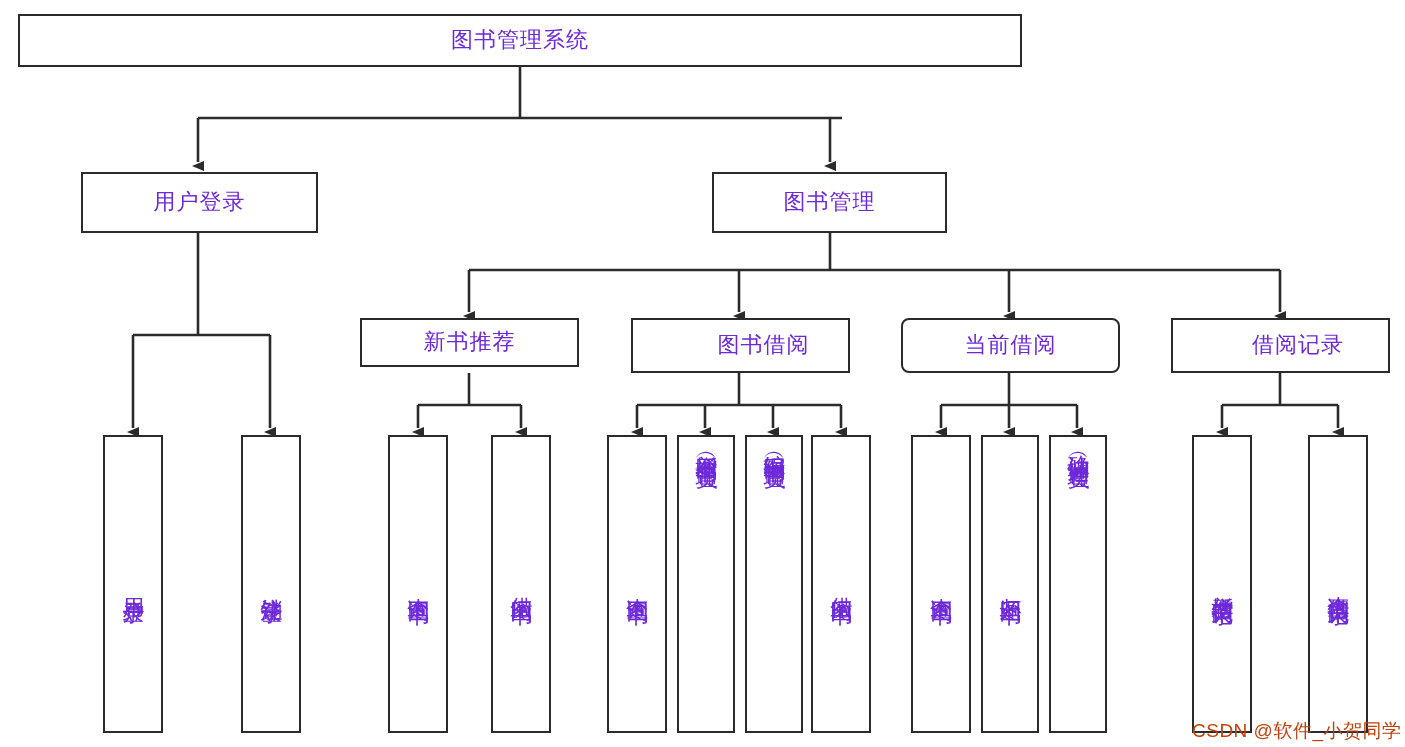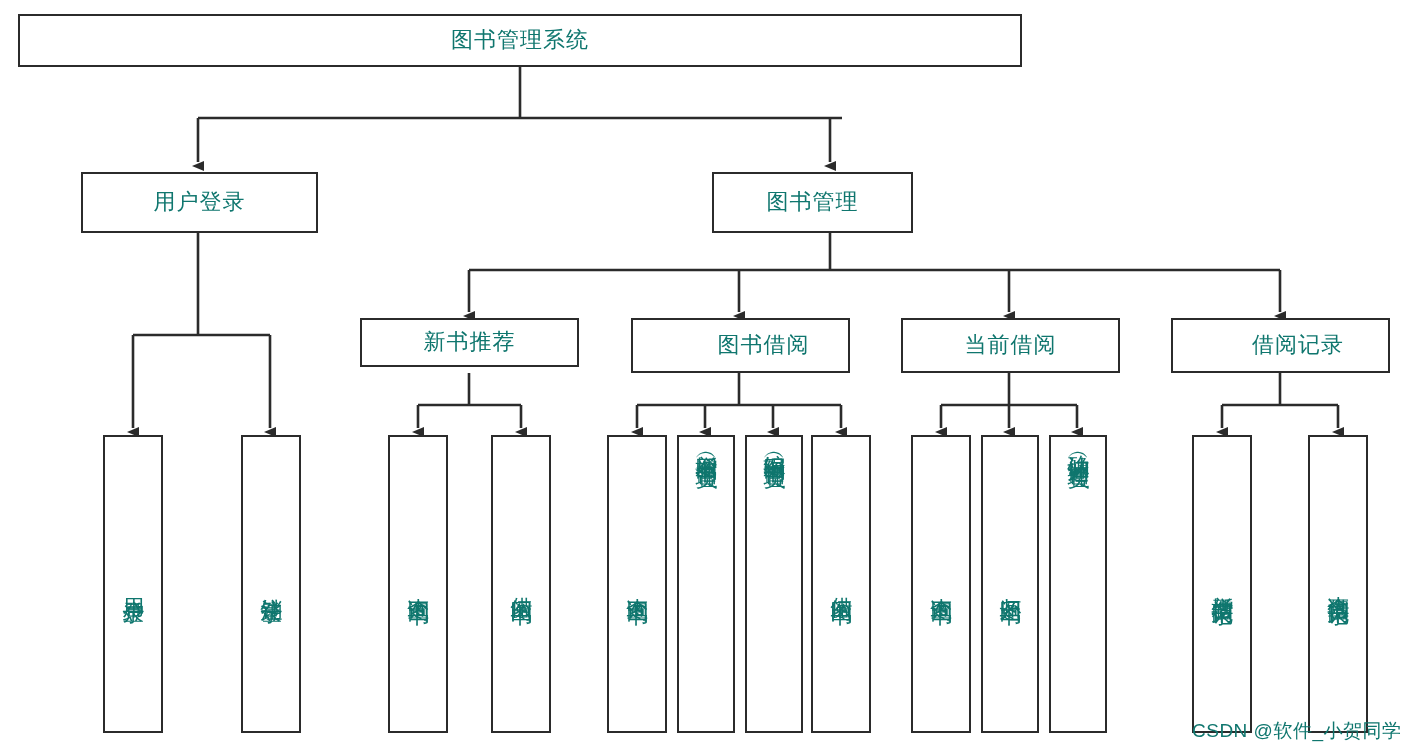--- a/index.html
+++ b/index.html
@@ -26,21 +26,21 @@
     pointer-events: none;
   }
   .node {
     position: absolute;
     box-sizing: border-box;
     border: 2.5px solid #2b2b2b;
     background: #ffffff;
     display: flex;
     align-items: center;
     justify-content: center;
-    color: #0f766e;
+    color: #6d28d9;
   }
   .node-h {
     font-size: 22px;
     letter-spacing: 1px;
     line-height: 1.2;
     white-space: nowrap;
   }
   .node-v {
     align-items: flex-start;
     padding-top: 0;
@@ -57,21 +57,21 @@
   }
   .node-v.center-mid {
     align-items: center;
   }
   .node-v.top-align {
     align-items: flex-start;
   }
   .watermark {
     position: absolute;
     font-size: 19px;
-    color: #0f766e;
+    color: #c2410c;
     white-space: nowrap;
     letter-spacing: 0.5px;
   }
 </style>
 </head>
 <body>
 
 <div id="canvas">
 
   <svg id="edges" viewBox="0 0 1405 747">
@@ -125,33 +125,33 @@
   </svg>
 
   <div class="node node-h" style="left:18px; top:14px; width:1004px; height:53px;">
     <span>图书管理系统</span>
   </div>
 
   <div class="node node-h" style="left:81px; top:172px; width:237px; height:61px;">
     <span>用户登录</span>
   </div>
 
-  <div class="node node-h" style="left:712px; top:172px; width:201px; height:61px;">
+  <div class="node node-h" style="left:712px; top:172px; width:235px; height:61px;">
     <span>图书管理</span>
   </div>
 
   <div class="node node-h" style="left:360px; top:318px; width:219px; height:49px;">
     <span>新书推荐</span>
   </div>
 
   <div class="node node-h" style="left:631px; top:318px; width:219px; height:55px;padding-left:46px;">
     <span>图书借阅</span>
   </div>
 
-  <div class="node node-h" style="left:901px; top:318px; width:219px; height:55px;">
+  <div class="node node-h" style="left:901px; top:318px; width:219px; height:55px;border-radius:8px;">
     <span>当前借阅</span>
   </div>
 
   <div class="node node-h" style="left:1171px; top:318px; width:219px; height:55px;padding-left:35px;">
     <span>借阅记录</span>
   </div>
 
   <div class="node node-v center-mid" style="left:103px; top:435px; width:60px; height:298px;">
     <span class="vtext">用户登录</span>
   </div>

